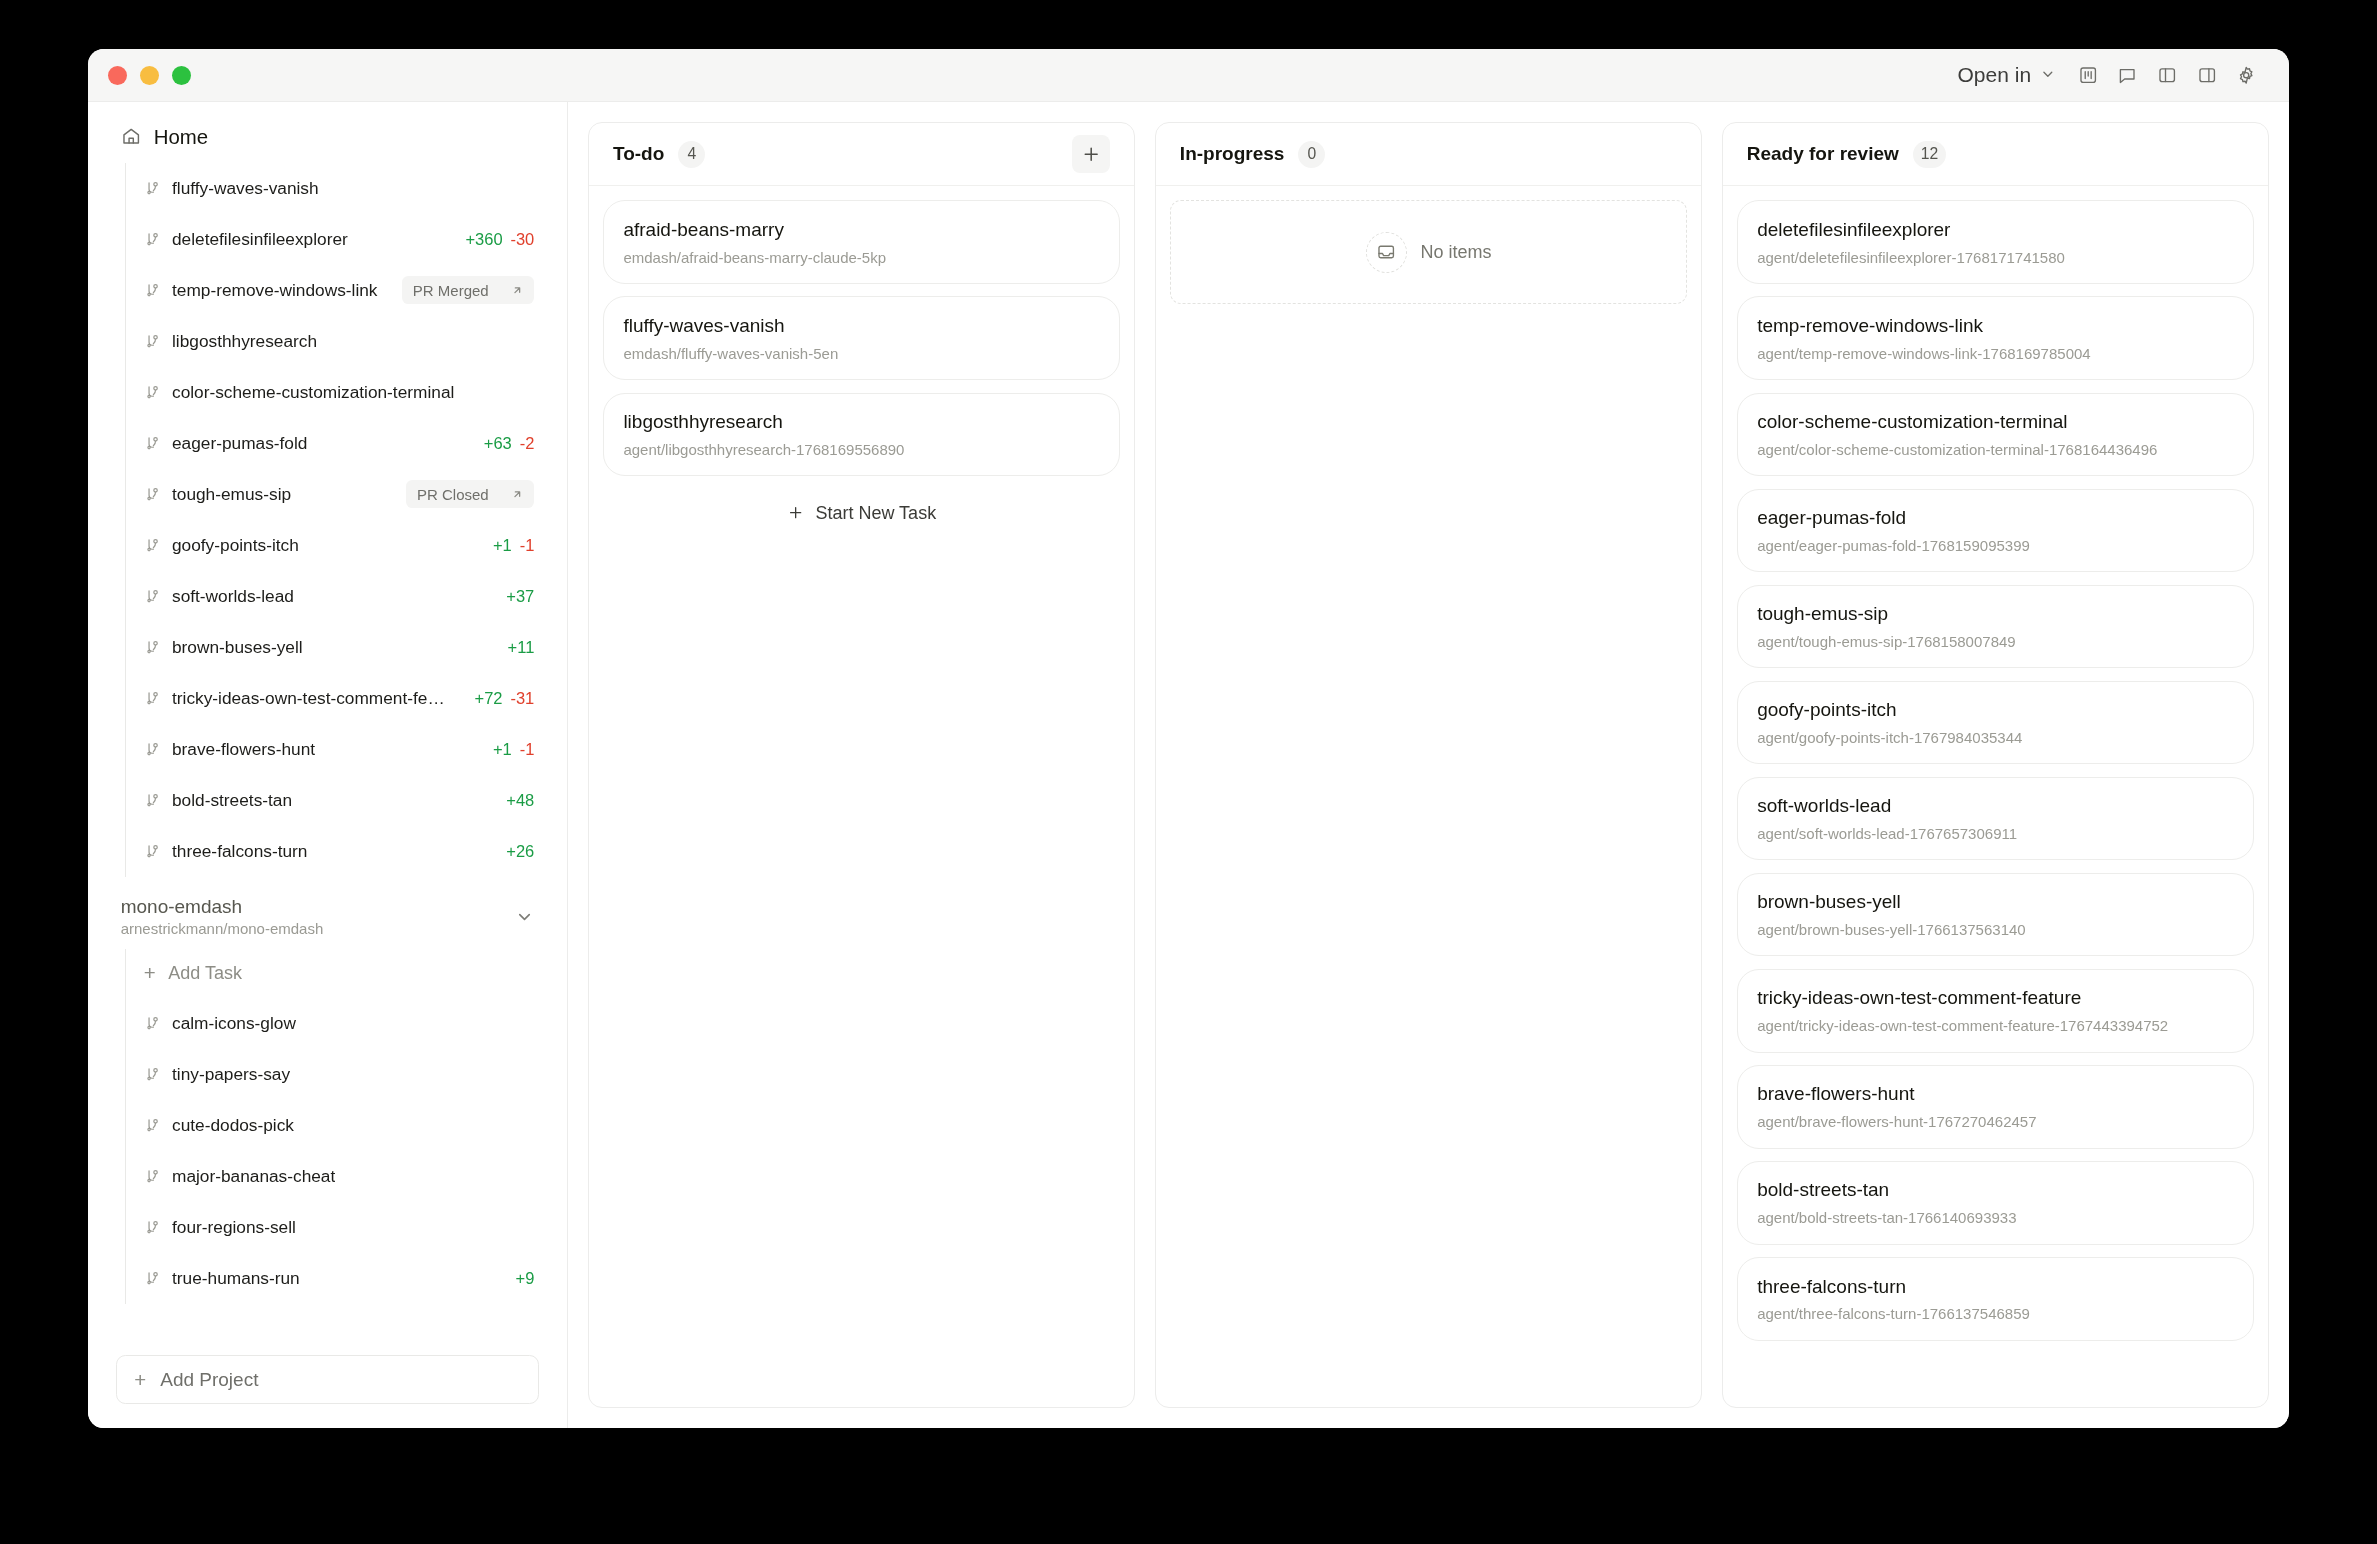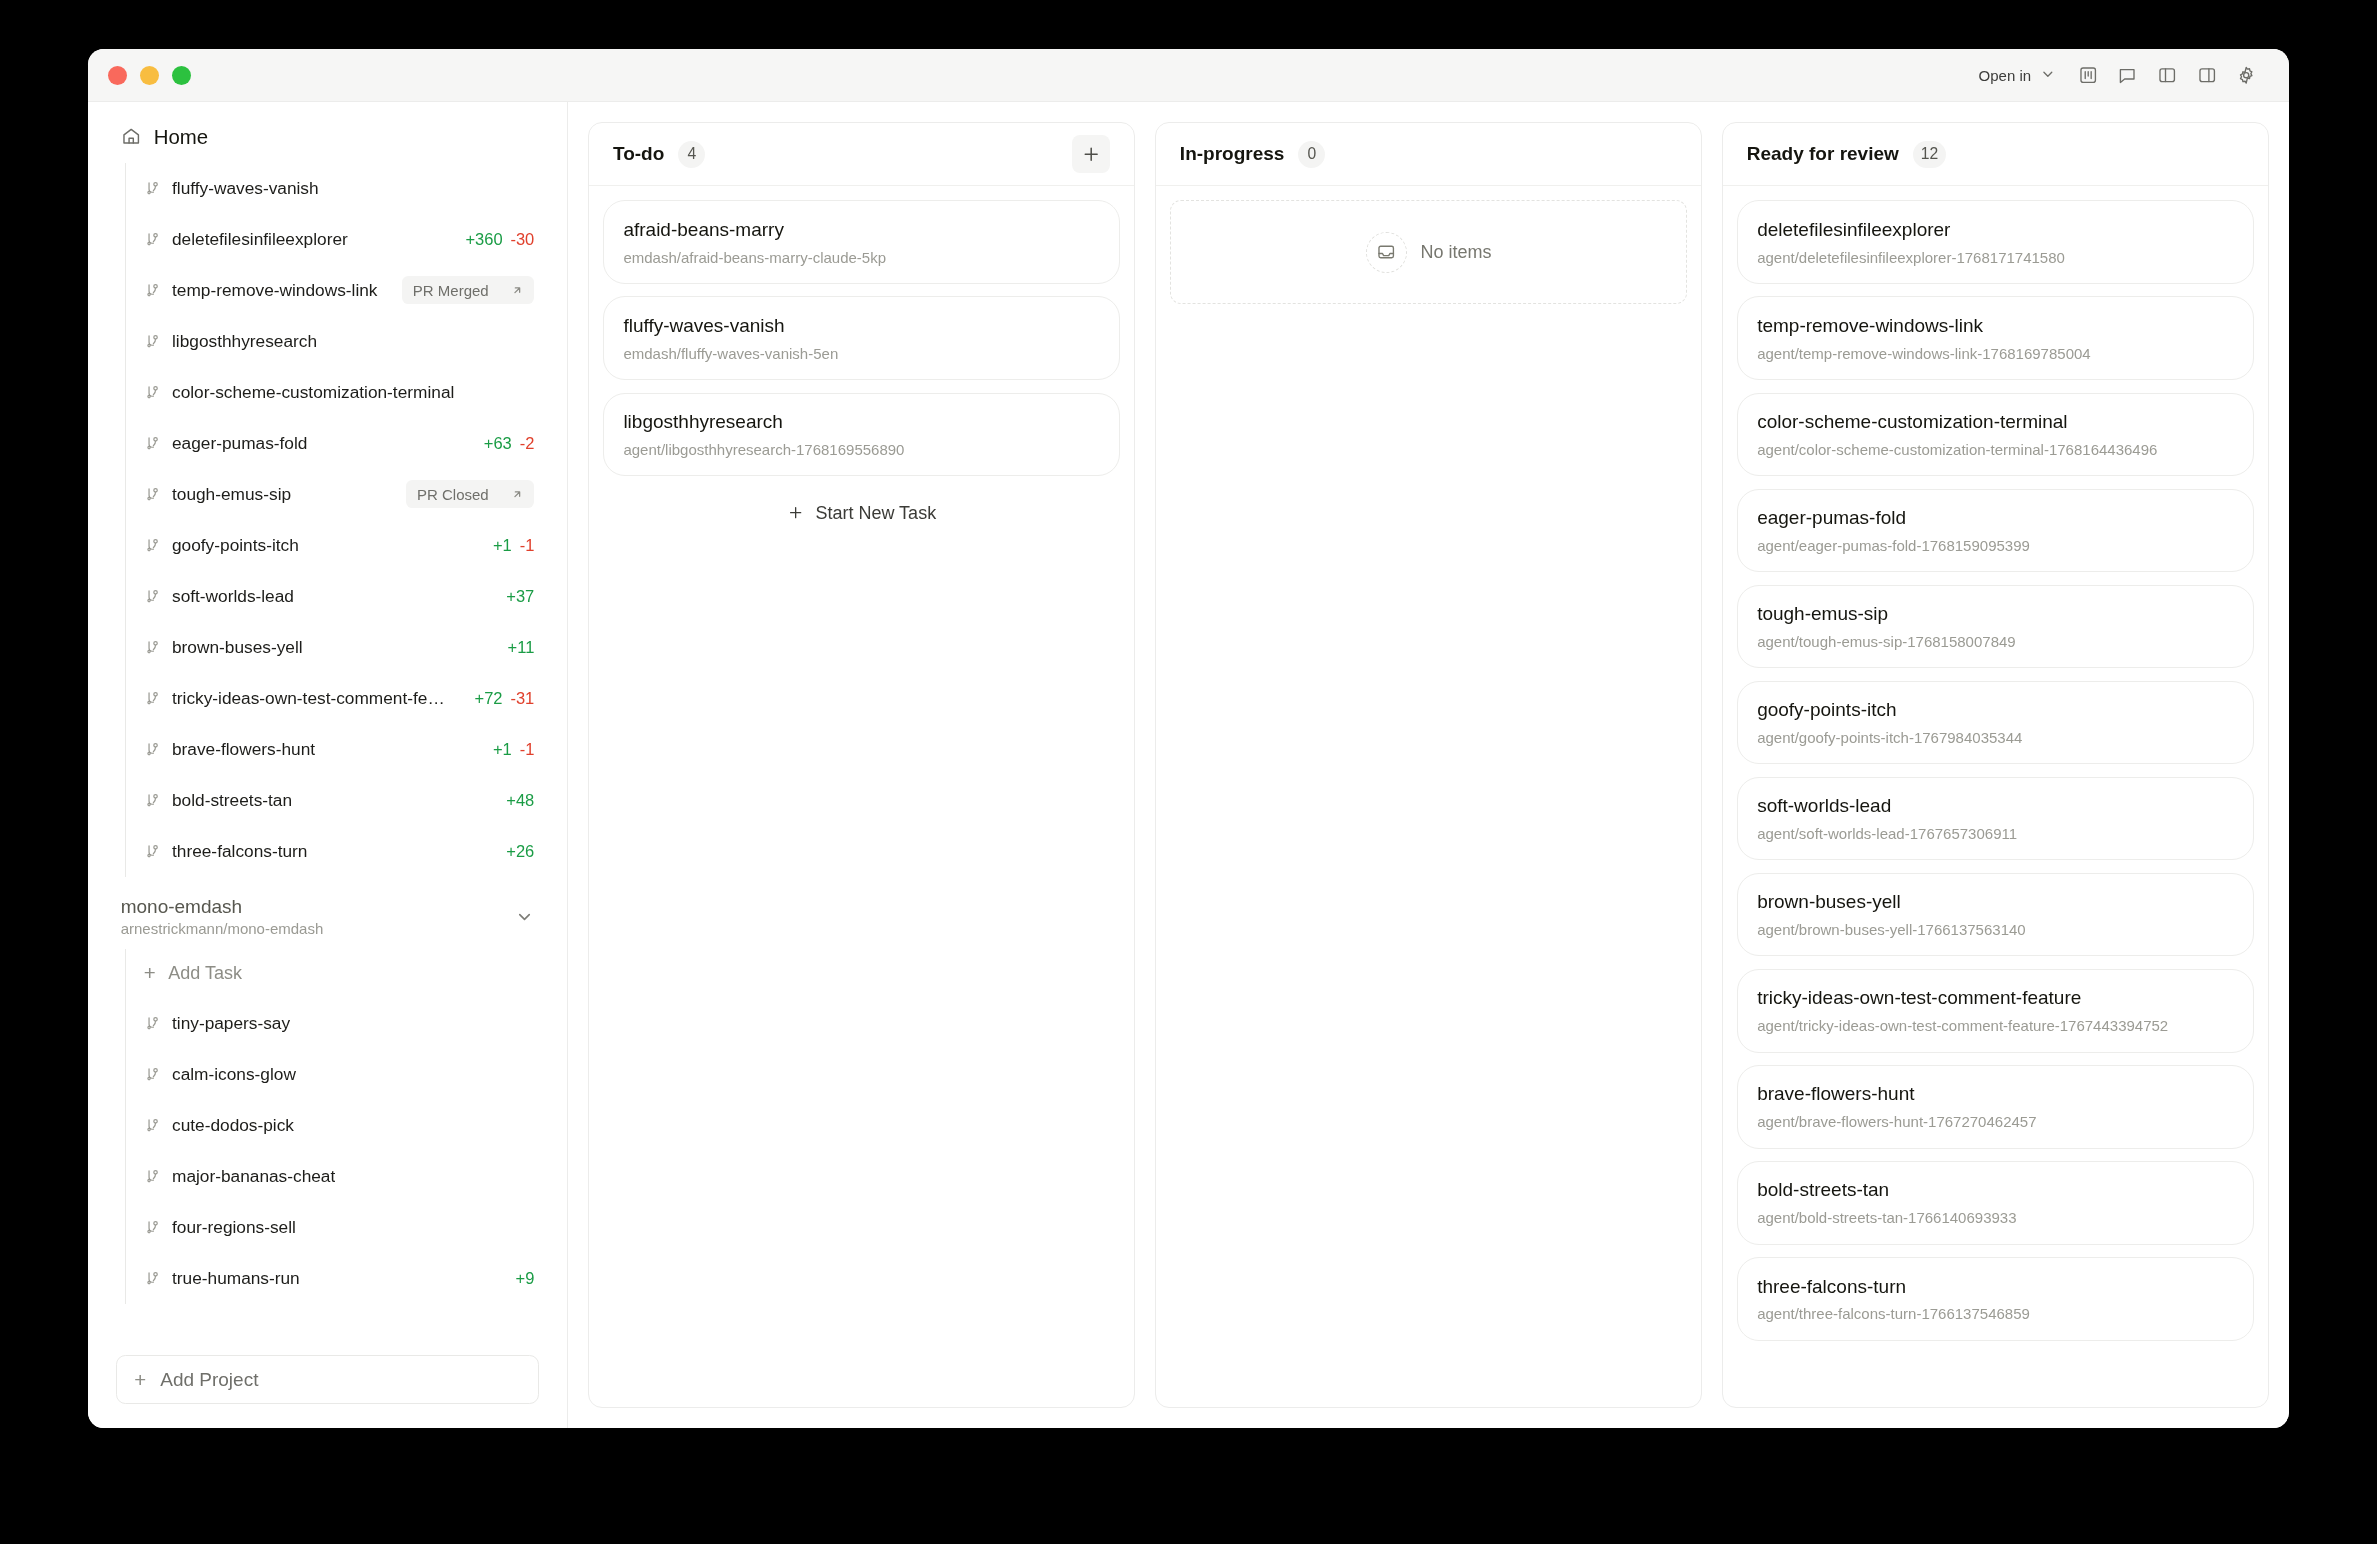--- a/index.html
+++ b/index.html
@@ -31,21 +31,21 @@
   }
   .traffic { display: flex; gap: 12.6px; align-items: center; }
   .dot { width: 19px; height: 19px; border-radius: 50%; }
   .dot.red { background: #f9695c; }
   .dot.yellow { background: #f8bd40; }
   .dot.green { background: #2cc13f; }
   .tb-spacer { flex: 1; }
   .tb-right { display: flex; align-items: center; gap: 4.7px; }
   .open-in {
     display: flex; align-items: center; gap: 9.4px;
-    font-size: 15px; color: #3d3d3b;
+    font-size: 21px; color: #3d3d3b;
     padding: 5.5px 9.4px; border-radius: 6.3px;
     cursor: default;
     justify-content: center;
   }
   .icon-btn {
     width: 35px; height: 35px;
     display: flex; align-items: center; justify-content: center;
     border-radius: 6.3px; color: #6d6d68;
   }
   .icon-btn svg { display: block; }
@@ -480,33 +480,33 @@
           <div id="task-list">
               <div class="branch-row">
                 <span style="display: flex;">
                   <svg width="17.3" height="17.3" viewBox="0 0 24 24" fill="none" stroke="#9a9a93" stroke-width="1.7" stroke-linecap="round" stroke-linejoin="round">
                     <path d="M7 4v9a4 4 0 0 0 4 4h2"></path>
                     <circle cx="16" cy="6" r="2.4"></circle>
                     <path d="M16 8.4c0 4-3 6.6-3 6.6"></path>
                     <circle cx="7" cy="17.5" r="1.6"></circle>
                   </svg>
                 </span>
-                <span class="branch-name">tiny-papers-say</span>
+                <span class="branch-name">calm-icons-glow</span>
                 <div class="branch-spacer"></div>
               </div>
               <div class="branch-row">
                 <span style="display: flex;">
                   <svg width="17.3" height="17.3" viewBox="0 0 24 24" fill="none" stroke="#9a9a93" stroke-width="1.7" stroke-linecap="round" stroke-linejoin="round">
                     <path d="M7 4v9a4 4 0 0 0 4 4h2"></path>
                     <circle cx="16" cy="6" r="2.4"></circle>
                     <path d="M16 8.4c0 4-3 6.6-3 6.6"></path>
                     <circle cx="7" cy="17.5" r="1.6"></circle>
                   </svg>
                 </span>
-                <span class="branch-name">calm-icons-glow</span>
+                <span class="branch-name">tiny-papers-say</span>
                 <div class="branch-spacer"></div>
               </div>
               <div class="branch-row">
                 <span style="display: flex;">
                   <svg width="17.3" height="17.3" viewBox="0 0 24 24" fill="none" stroke="#9a9a93" stroke-width="1.7" stroke-linecap="round" stroke-linejoin="round">
                     <path d="M7 4v9a4 4 0 0 0 4 4h2"></path>
                     <circle cx="16" cy="6" r="2.4"></circle>
                     <path d="M16 8.4c0 4-3 6.6-3 6.6"></path>
                     <circle cx="7" cy="17.5" r="1.6"></circle>
                   </svg>

